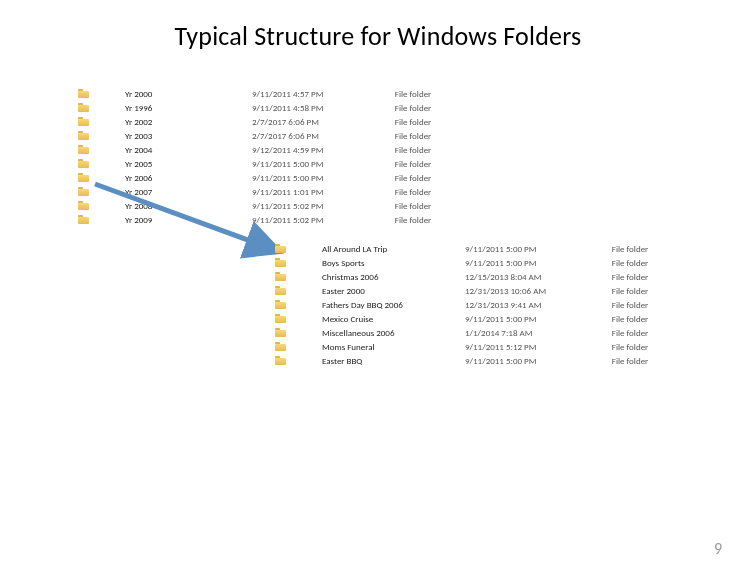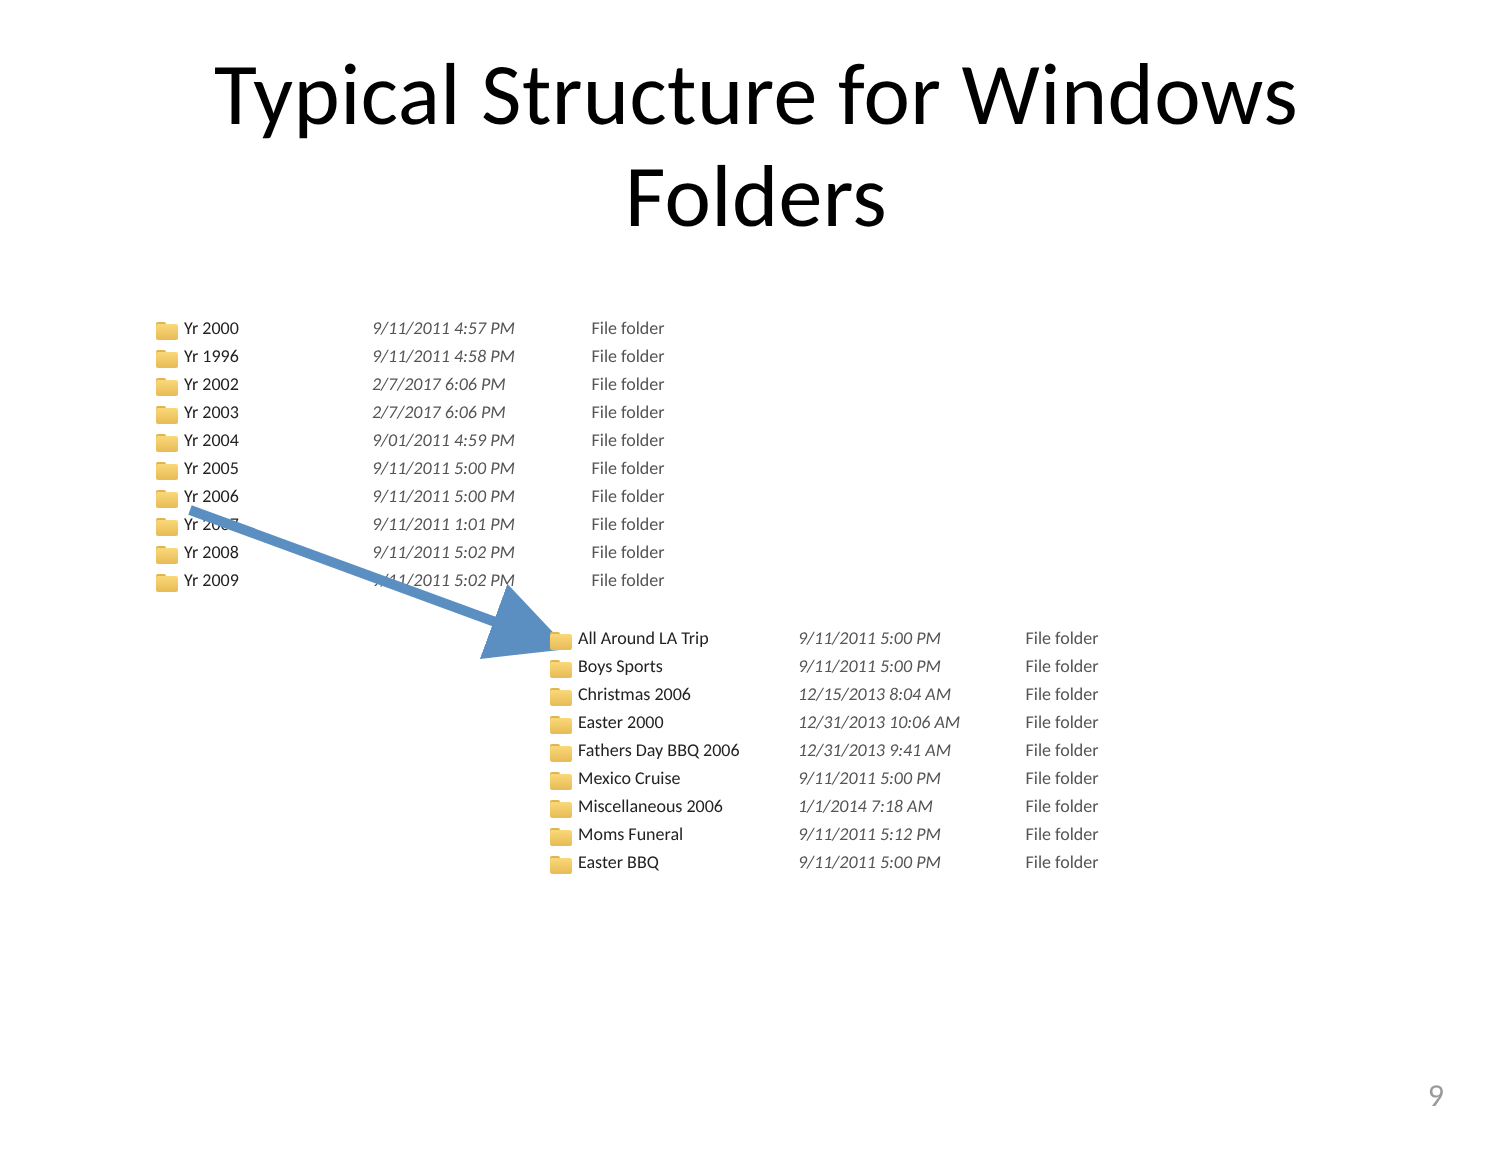--- a/index.html
+++ b/index.html
@@ -5,21 +5,21 @@
   * { margin: 0; padding: 0; box-sizing: border-box; }
   body {
     width: 756px;
     height: 576px;
     background: #ffffff;
     font-family: "Calibri", "Segoe UI", Arial, sans-serif;
     position: relative;
     overflow: hidden;
   }
   .slide-title {
-    font-size: 44px;
+    font-size: 26px;
     font-weight: 400;
     color: #000;
     text-align: center;
     line-height: 1.15;
     padding: 22px 60px 0 60px;
     letter-spacing: 0.2px;
   }
   .content-area {
     position: relative;
     width: 100%;
@@ -39,20 +39,21 @@
   .folder-list.second {
     left: 275px;
     top: 190px;
     width: 300px;
   }
   .folder-row {
     display: grid;
     grid-template-columns: 14px 94px 98px 60px;
     align-items: center;
     height: 14px;
+    gap: 33px;
   }
   .folder-list.second .folder-row {
     grid-template-columns: 14px 110px 102px 60px;
   }
   .folder-icon {
     width: 11px;
     height: 9px;
     display: inline-block;
     position: relative;
   }
@@ -66,21 +67,21 @@
   }
   .folder-icon::after {
     content: "";
     position: absolute;
     left: 0; top: 1.5px;
     width: 11px; height: 7.5px;
     background: linear-gradient(#fad87a,#e7bb55);
     border-radius: 1px;
   }
   .folder-name { color: #222; white-space: nowrap; overflow: hidden; }
-  .folder-date { color: #555; white-space: nowrap; font-style: italic; }
+  .folder-date { color: #555; white-space: nowrap; }
   .folder-type { color: #555; white-space: nowrap; text-align: center; }
   .arrow {
     position: absolute;
     left: 87px;
     top: 128px;
     width: 200px;
     height: 90px;
     pointer-events: none;
   }
   .page-number {
@@ -119,21 +120,21 @@
       </div>
       <div class="folder-row">
         <span class="folder-icon"></span>
         <span class="folder-name">Yr 2003</span>
         <span class="folder-date">2/7/2017 6:06 PM</span>
         <span class="folder-type">File folder</span>
       </div>
       <div class="folder-row">
         <span class="folder-icon"></span>
         <span class="folder-name">Yr 2004</span>
-        <span class="folder-date">9/01/2011 4:59 PM</span>
+        <span class="folder-date">9/12/2011 4:59 PM</span>
         <span class="folder-type">File folder</span>
       </div>
       <div class="folder-row">
         <span class="folder-icon"></span>
         <span class="folder-name">Yr 2005</span>
         <span class="folder-date">9/11/2011 5:00 PM</span>
         <span class="folder-type">File folder</span>
       </div>
       <div class="folder-row">
         <span class="folder-icon"></span>

